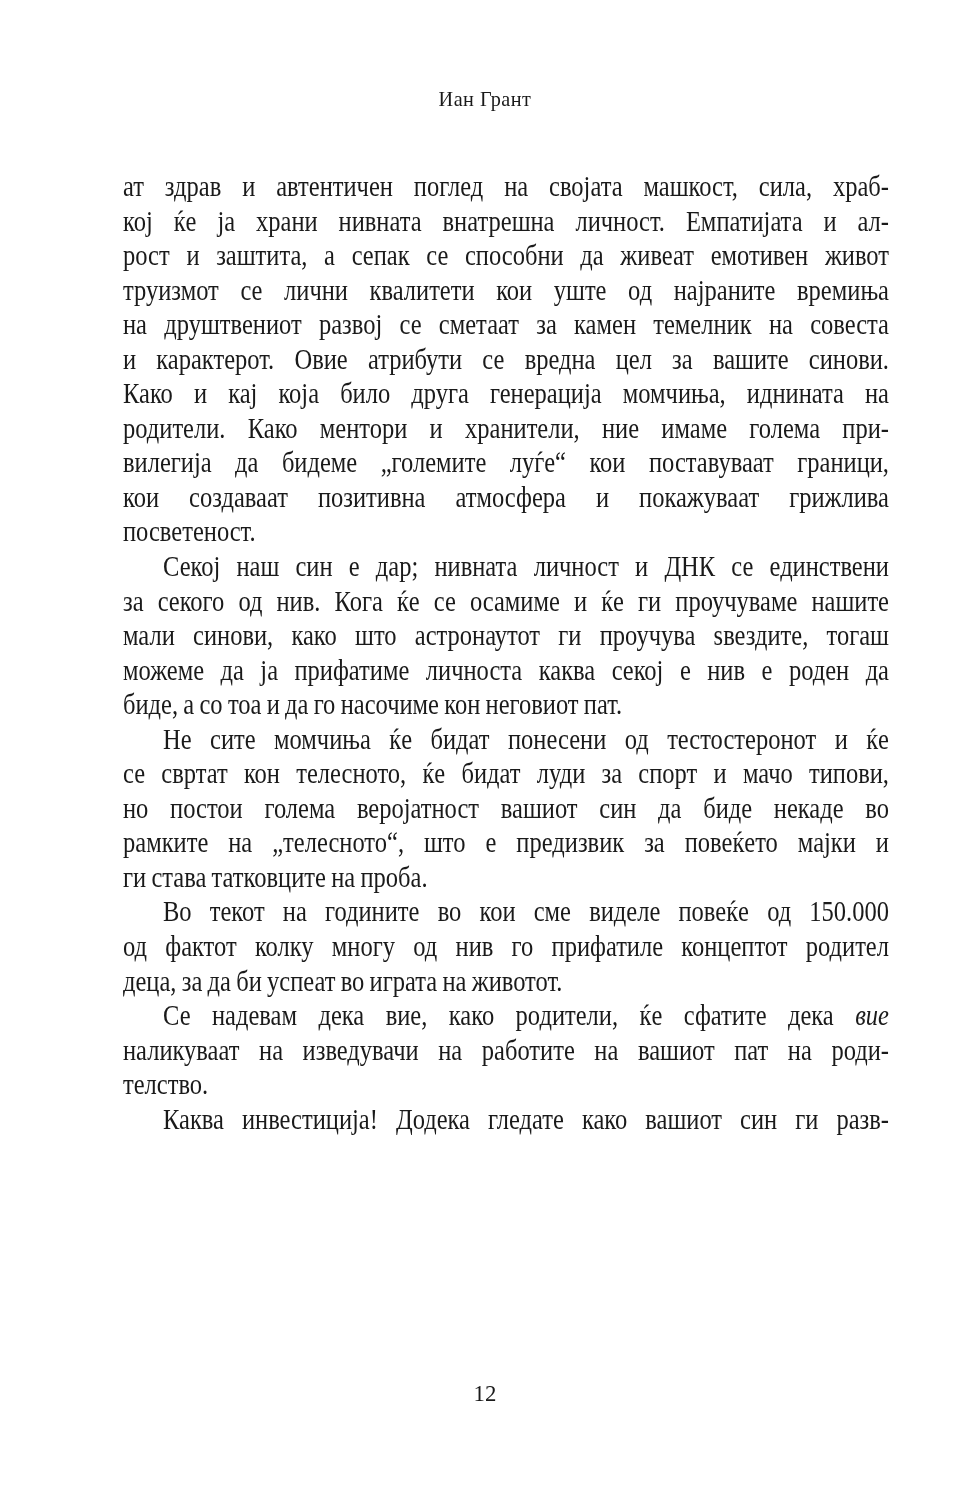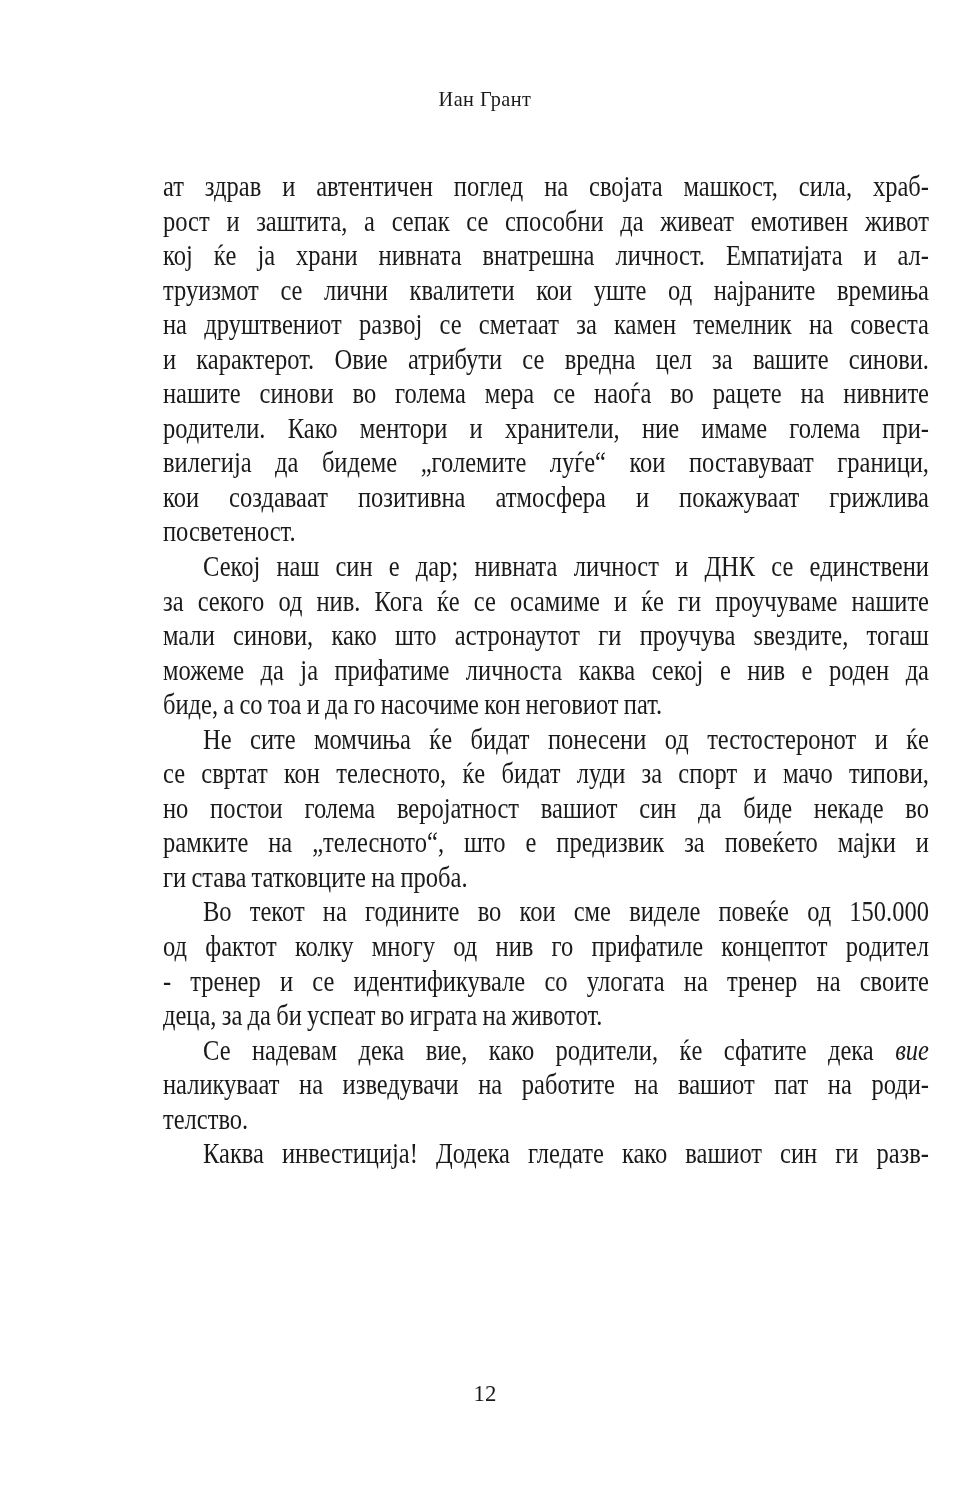--- a/index.html
+++ b/index.html
@@ -25,21 +25,20 @@
       line-height: 26px;
       letter-spacing: 0.5px;
       transform: scaleX(0.92);
       transform-origin: center;
     }
     .body-text {
       position: absolute;
       top: 170px;
       left: 123px;
       width: 766px;
-      margin-left: 40px;
     }
     .line {
       display: block;
       height: 34.55px;
       line-height: 34.55px;
       font-size: 28.5px;
       white-space: nowrap;
       text-align: justify;
       text-align-last: justify;
       word-spacing: -1px;
@@ -81,26 +80,26 @@
 <body>
 
 <div>
 
   <div class="running-header">Иан Грант</div>
 
   <div class="body-text">
 
     <div>
       <span class="line"><span class="inner">ат здрав и автентичен поглед на својата машкост, сила, храб-</span></span>
+      <span class="line"><span class="inner">кој ќе ја храни нивната внатрешна личност. Емпатијата и ал-</span></span>
       <span class="line"><span class="inner">рост и заштита, а сепак се способни да живеат емотивен живот</span></span>
-      <span class="line"><span class="inner">кој ќе ја храни нивната внатрешна личност. Емпатијата и ал-</span></span>
       <span class="line"><span class="inner">труизмот се лични квалитети кои уште од најраните времиња</span></span>
       <span class="line"><span class="inner">на друштвениот развој се сметаат за камен темелник на совеста</span></span>
       <span class="line"><span class="inner">и карактерот. Овие атрибути се вредна цел за вашите синови.</span></span>
-      <span class="line"><span class="inner">нашите синови во голема мера се наоѓа во рацете на нивните</span></span>
+      <span class="line"><span class="inner">Како и кај која било друга генерација момчиња, иднината на</span></span>
       <span class="line"><span class="inner">родители. Како ментори и хранители, ние имаме голема при-</span></span>
       <span class="line"><span class="inner">вилегија да бидеме „големите луѓе“ кои поставуваат граници,</span></span>
       <span class="line"><span class="inner">кои создаваат позитивна атмосфера и покажуваат грижлива</span></span>
       <span class="line last"><span class="inner">посветеност.</span></span>
     </div>
 
     <div>
       <span class="line indent"><span class="inner">Секој наш син е дар; нивната личност и ДНК се единствени</span></span>
       <span class="line"><span class="inner">за секого од нив. Кога ќе се осамиме и ќе ги проучуваме нашите</span></span>
       <span class="line"><span class="inner">мали синови, како што астронаутот ги проучува ѕвездите, тогаш</span></span>
@@ -112,21 +111,20 @@
       <span class="line indent"><span class="inner">Не сите момчиња ќе бидат понесени од тестостеронот и ќе</span></span>
       <span class="line"><span class="inner">се свртат кон телесното, ќе бидат луди за спорт и мачо типови,</span></span>
       <span class="line"><span class="inner">но постои голема веројатност вашиот син да биде некаде во</span></span>
       <span class="line"><span class="inner">рамките на „телесното“, што е предизвик за повеќето мајки и</span></span>
       <span class="line last"><span class="inner">ги става татковците на проба.</span></span>
     </div>
 
     <div>
       <span class="line indent"><span class="inner">Во текот на годините во кои сме виделе повеќе од 150.000</span></span>
       <span class="line"><span class="inner">од фактот колку многу од нив го прифатиле концептот родител</span></span>
-      <span class="line"><span class="inner">- тренер и се идентификувале со улогата на тренер на своите</span></span>
       <span class="line last"><span class="inner">деца, за да би успеат во играта на животот.</span></span>
     </div>
 
     <div>
       <span class="line indent"><span class="inner"><span>Се надевам дека вие, како родители, ќе сфатите дека</span> <em>вие</em></span></span>
       <span class="line"><span class="inner">наликуваат на изведувачи на работите на вашиот пат на роди-</span></span>
       <span class="line last"><span class="inner">телство.</span></span>
     </div>
 
     <div>

